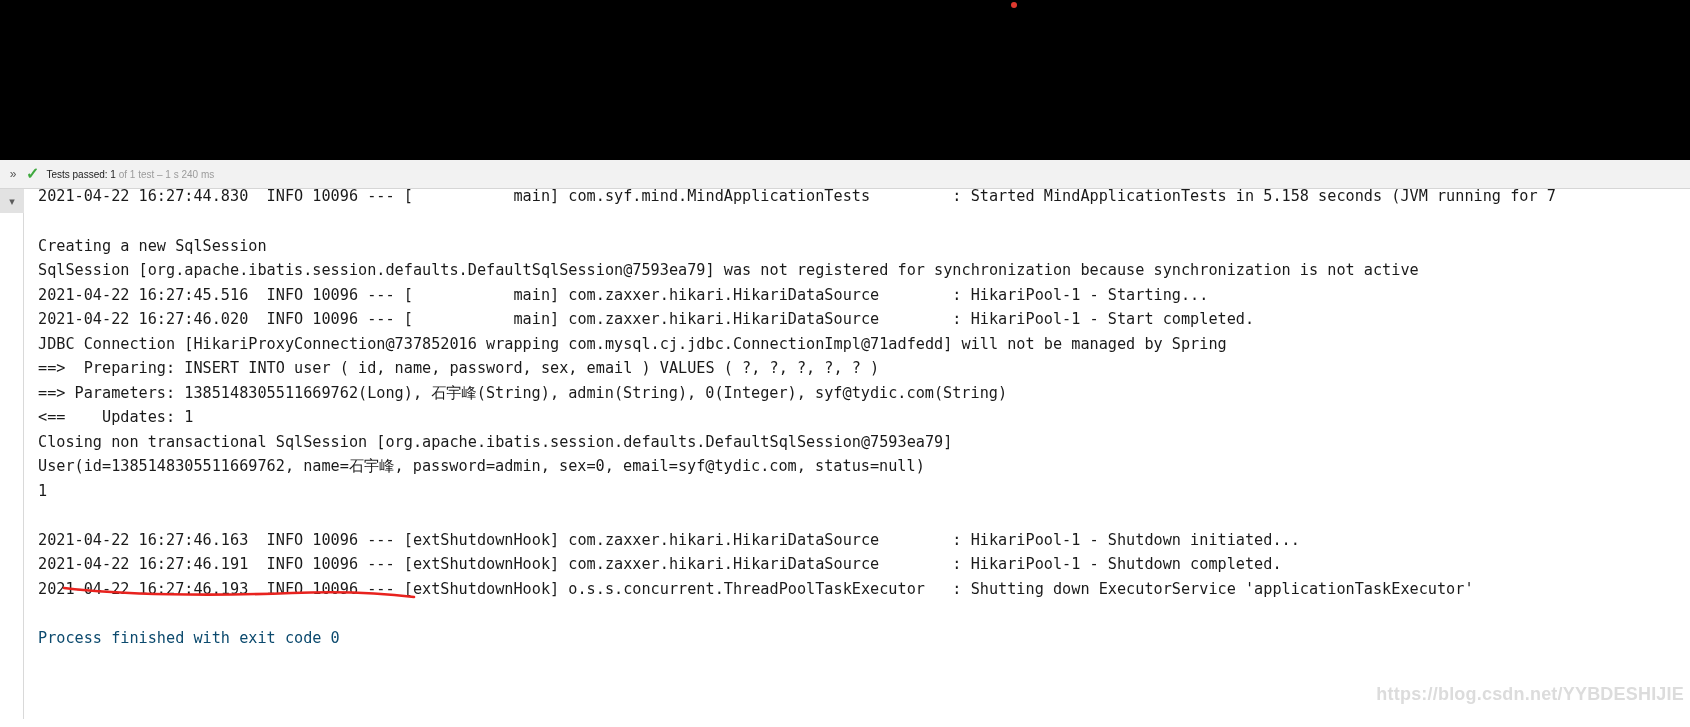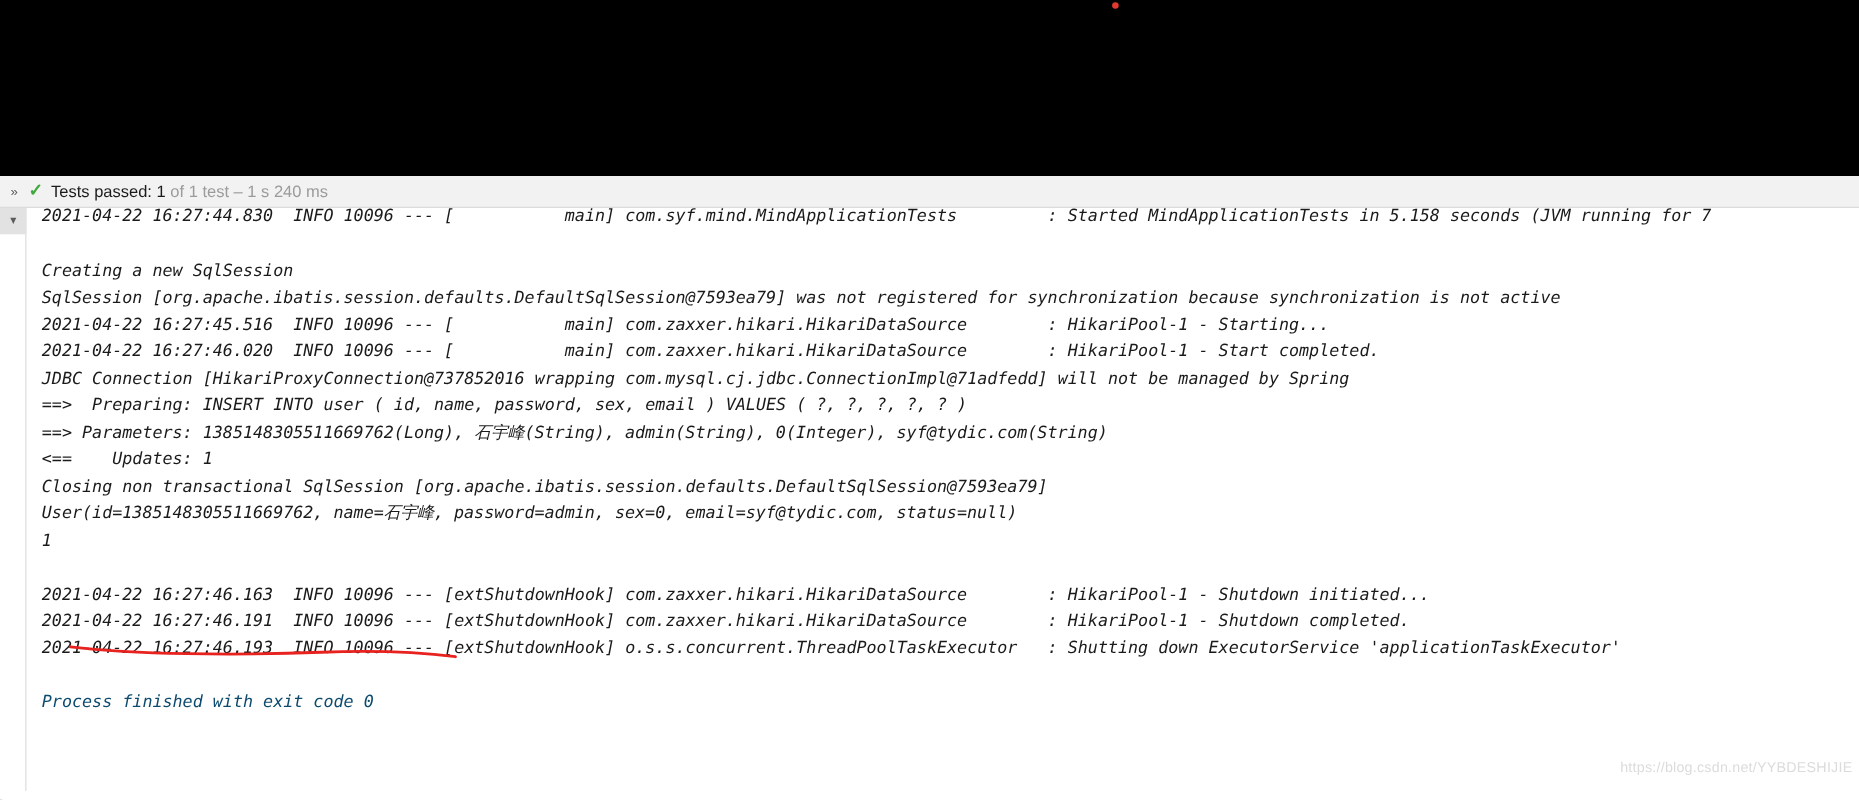--- a/index.html
+++ b/index.html
@@ -53,21 +53,21 @@
   }
   .check-icon {
     display: inline-block;
     margin-right: 7px;
     color: #3fa93f;
     font-size: 16px;
     font-weight: bold;
     line-height: 1;
   }
   .status-text {
-    font-size: 15px;
+    font-size: 10px;
     color: #1b1b1b;
     white-space: nowrap;
   }
   .status-text .muted { color: #9b9b9b; }
 
   
   .console {
     position: absolute;
     left: 0; top: 189px;
     width: 1690px;
@@ -105,21 +105,20 @@
     position: absolute;
     left: 24px; top: 0;
     width: 1666px;
     height: 538px;
     padding-top: 0px;
     font-family: "DejaVu Sans Mono", "Liberation Mono", monospace;
     font-size: 15.2px;
     line-height: 24.5px;
     color: #1a1a1a;
     white-space: pre;
-    font-style: italic;
   }
   .log-line {
     height: 24.5px;
     padding-left: 14px;
     white-space: pre;
     overflow: hidden;
   }
   .log-line.first { height: 20px; line-height: 14px; }
   .log-line.blank { color: transparent; }
   .log-line.exitcode { color: #0c4a6e; font-weight: normal; }
@@ -133,24 +132,25 @@
     height: 20px;
     pointer-events: none;
   }
 
   
   .watermark {
     position: absolute;
     right: 6px;
     bottom: 22px;
     font-family: "Liberation Sans", sans-serif;
-    font-size: 13px;
+    font-size: 18px;
     color: #dcdcdc;
     letter-spacing: 0.2px;
     white-space: nowrap;
+    font-weight: bold;
   }
 
   
   .bottom-strip {
     position: absolute;
     left: 0; bottom: 0;
     width: 1690px;
     height: 8px;
     background: #ffffff;
   }

